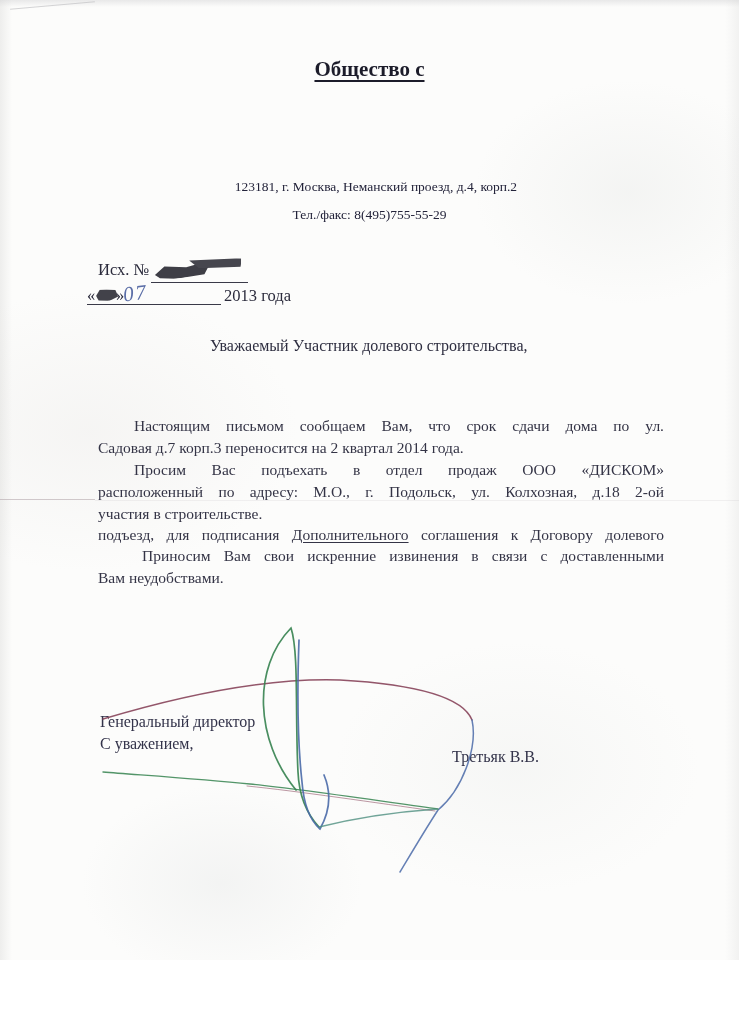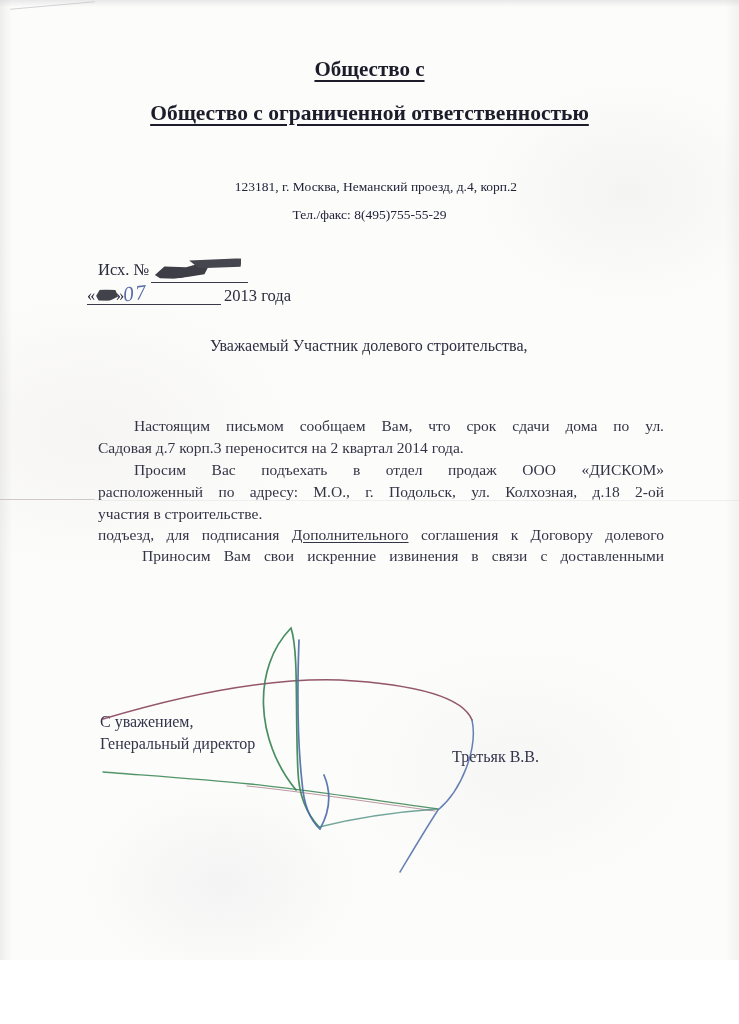--- a/index.html
+++ b/index.html
@@ -80,21 +80,20 @@
 <div class="page">
   <div class="texture"></div>
   <div class="artifact diag-top"></div>
   <div class="artifact crease1"></div>
   <div class="artifact crease1b"></div>
   <div class="artifact dash1"></div>
   <div class="artifact dash2"></div>
   <div class="artifact dash3"></div>
 
   <div class="lh lh1">Общество с</div>
-  <div class="lh lh2">Общество с ограниченной ответственностью</div>
   <div class="addr addr1">123181, г. Москва, Неманский проезд, д.4, корп.2</div>
   <div class="addr addr3">Тел./факс: 8(495)755-55-29</div>
 
   <div class="ref ref-label1">Исх. №</div>
   <div class="uline u1"></div>
   <div class="redact r1"></div>
   <div class="ref ref-q-open">«</div>
   <div class="redact r2"></div>
   <div class="ref ref-q-close">»</div>
   <div class="hand">07</div>
@@ -108,25 +107,26 @@
     <div class="line last">Садовая д.7 корп.3  переносится на 2 квартал 2014 года.</div>
   </div>
   <div class="para p2">
     <div class="line ind">Просим Вас подъехать в отдел продаж  ООО «ДИСКОМ»</div>
     <div class="line">расположенный по адресу: М.О., г. Подольск, ул. Колхозная, д.18 2-ой</div>
     <div class="line last">участия в строительстве.</div>
     <div class="line"><span>подъезд, для подписания </span><span class="u-word">Дополнительного</span><span> соглашения к Договору долевого</span></div>
   </div>
   <div class="para p3">
     <div class="line ind2">Приносим Вам свои искренние извинения в связи с доставленными</div>
+    <div class="line last">Вам неудобствами.</div>
   </div>
 
   <div class="signoff">
+    <div>Генеральный директор</div>
     <div>С уважением,</div>
-    <div>Генеральный директор</div>
   </div>
   <div class="sig-name">Третьяк В.В.</div>
 
   <svg class="sig-svg" width="430" height="268" viewBox="0 0 430 268" fill="none">
     <path d="M18,107 C115,78 195,66 255,68 C325,72 377,83 387,108" stroke-width="1.5" stroke-linecap="round" opacity="0.9" stroke="#87445a"></path>
     <path d="M387,108 C393,136 377,178 353,198 C340,218 327,240 315,260" stroke-width="1.5" stroke-linecap="round" opacity="0.85" stroke="#4a6aa8"></path>
     <path d="M353,197 C295,189 215,177 165,172 C115,167 55,163 18,160" stroke-width="1.4" stroke-linecap="round" opacity="0.85" stroke="#35824f"></path>
     <path d="M350,199 C292,191 212,179 162,174" stroke-width="1" stroke-linecap="round" opacity="0.55" stroke="#87445a"></path>
     <path d="M211,178 C170,128 167,56 206,16 C214,40 210,104 213,160 C214,184 221,201 234,215" stroke-width="1.7" stroke-linecap="round" opacity="0.9" stroke="#35824f"></path>
     <path d="M214,28 C212,82 213,134 217,170 C219,196 227,210 235,217 C244,201 247,182 239,163" stroke-width="1.7" stroke-linecap="round" opacity="0.9" stroke="#4a6aa8"></path>

